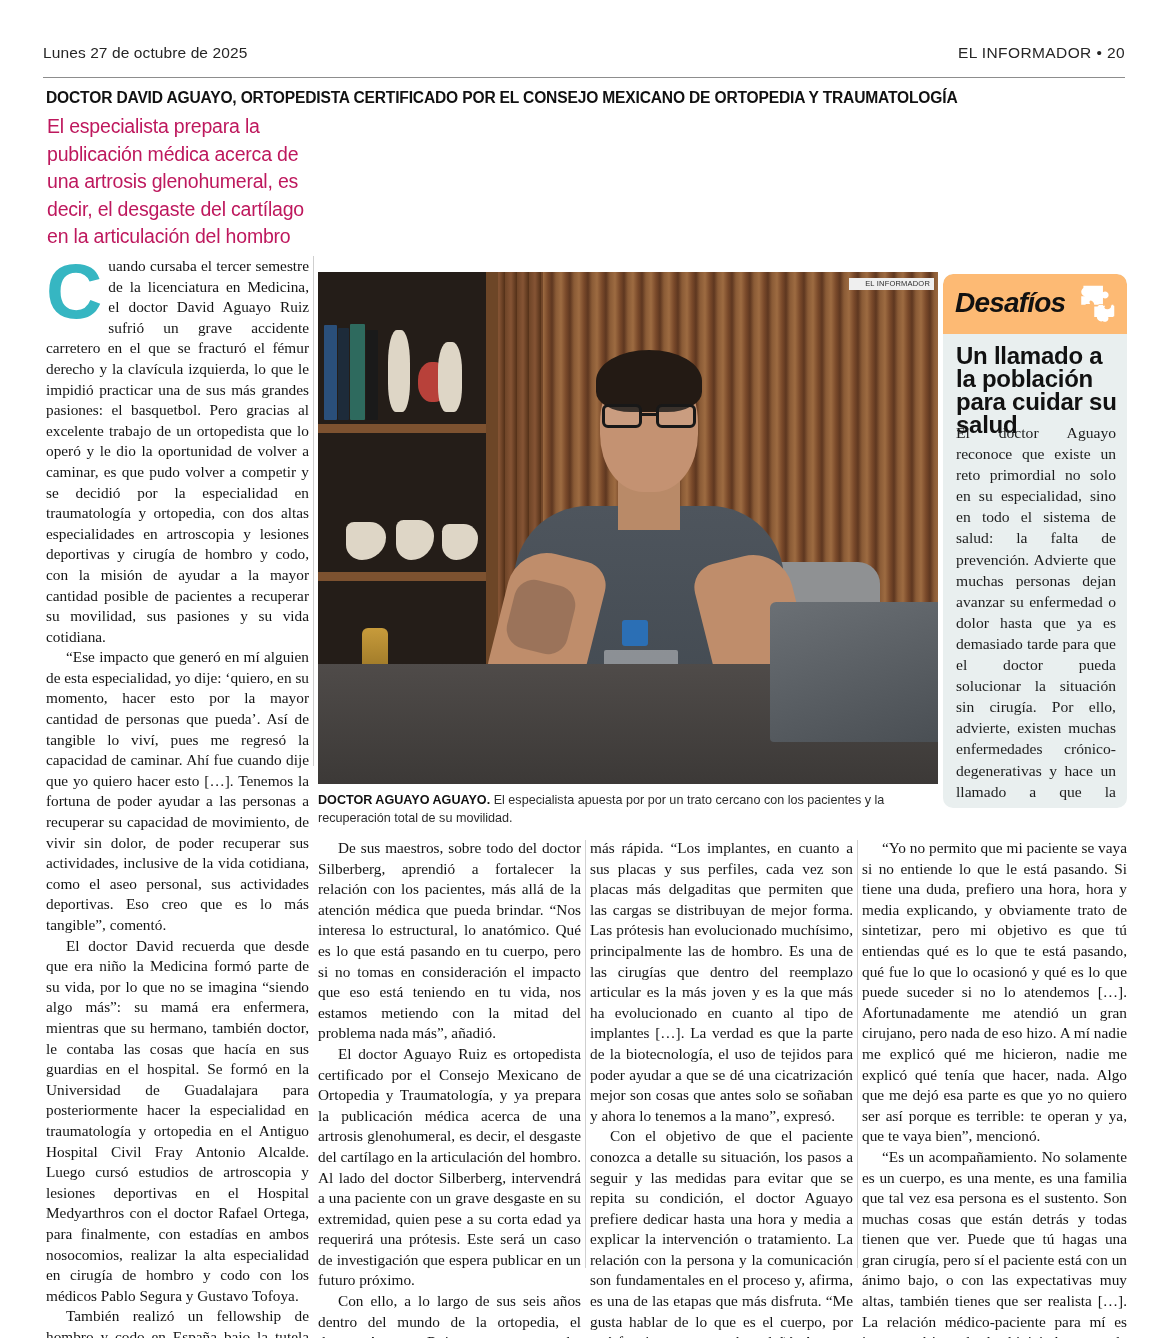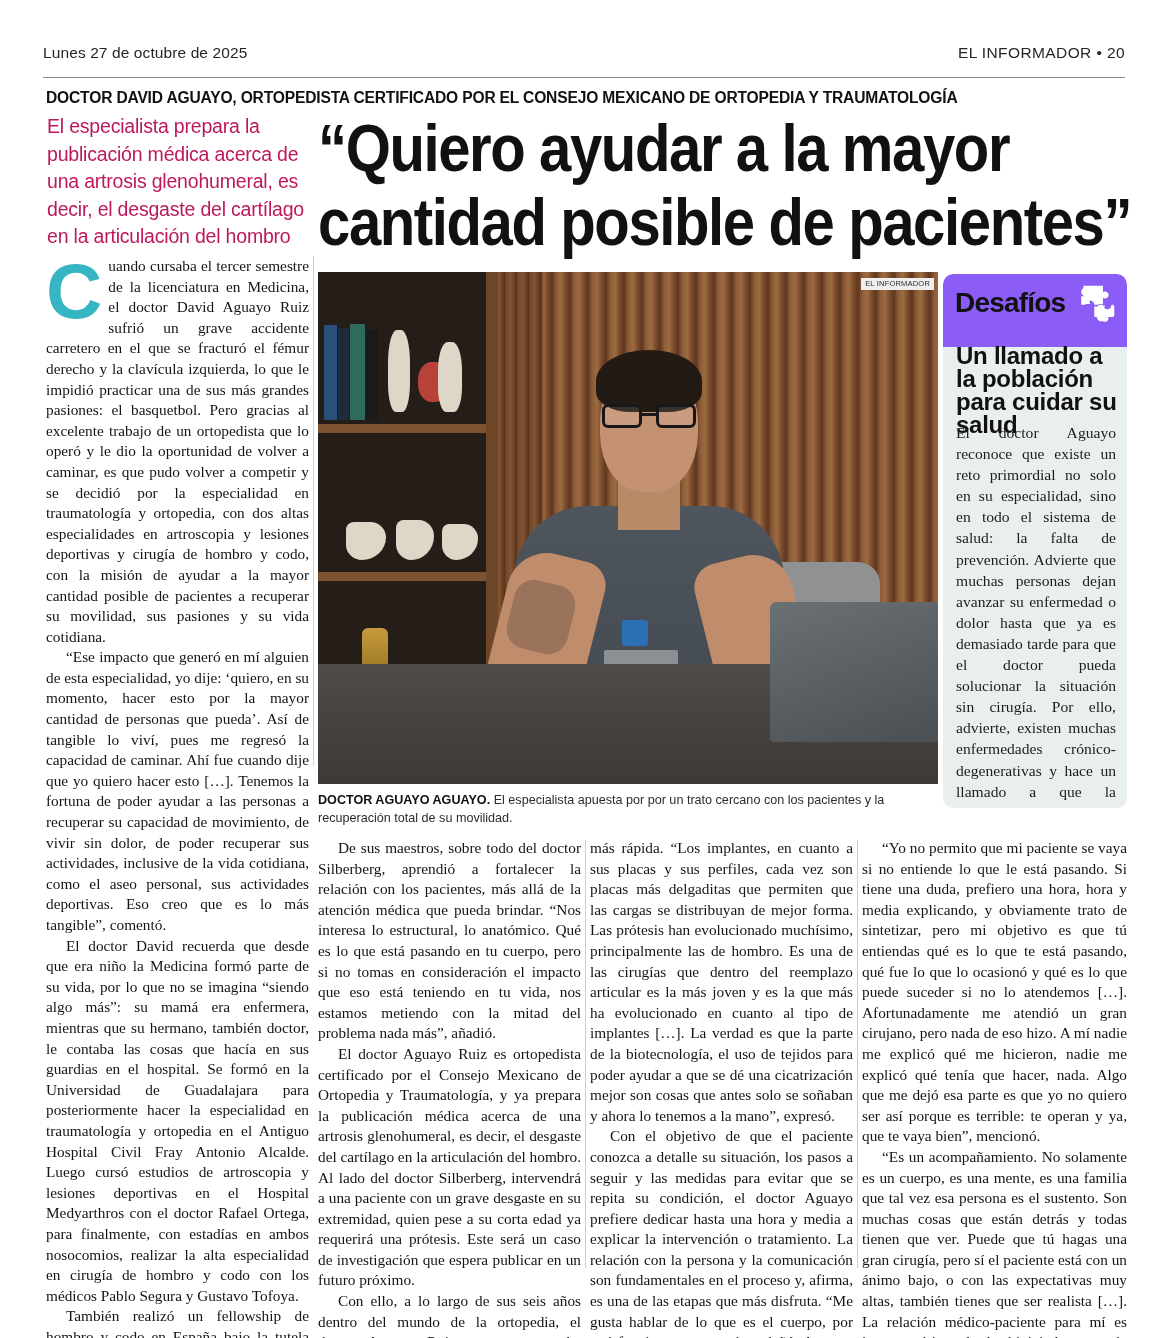--- a/index.html
+++ b/index.html
@@ -65,21 +65,21 @@
   
   .photo-wrap {
     position: absolute; left: 318px; top: 272px; width: 620px; height: 512px;
     overflow: hidden; background:#2c2622;
   }
   .photo-credit {
     position: absolute; right: 4px; top: 6px; z-index: 40;
     background: #efefef; color: #2b2b2b;
     font-family: "Liberation Sans", sans-serif;
     font-size: 7.5px; letter-spacing: .2px;
-    padding: 1px 4px 1px 4px; line-height: 10px;
+    padding: 1px 4px 1px 16px; line-height: 10px;
   }
 
   
   .scene { position:absolute; inset:0; }
   .wall-slats {
     position:absolute; left:220px; top:0; width:400px; height:430px;
     background: repeating-linear-gradient(90deg,
       #8a5b36 0px, #9d6b41 5px, #79492a 10px, #5e3720 14px, #8a5b36 18px);
   }
   .wall-slats-2 {
@@ -156,21 +156,21 @@
     font-size: 12.6px; line-height: 17.5px; color: #2c2c2c;
   }
   .caption b { font-weight: bold; color:#111; }
 
   
   .sidebar {
     position: absolute; left: 943px; top: 274px; width: 184px; height: 534px;
     background: #e9efef; border-radius: 10px; overflow: hidden;
   }
   .sidebar-head {
-    position: relative; height: 73px; background: #8b5cf6; border-radius: 10px 10px 0 0;
+    position: relative; height: 60px; background: #fdba74; border-radius: 10px 10px 0 0; font-style: italic;
   }
   .sidebar-head-title {
     position:absolute; left: 12px; top: 13px;
     font-family: "Liberation Sans", sans-serif;
     font-weight: bold; font-size: 28px; letter-spacing: -0.8px; color:#111;
   }
   .puzzle-icon { position:absolute; right: 10px; top: 10px; width: 42px; height: 40px; }
   .sidebar-sub {
     position:absolute; left: 13px; top: 70px; width: 162px;
     font-family: "Liberation Sans", sans-serif;
@@ -224,24 +224,20 @@
 
   <div class="masthead">
     <div class="masthead-date">Lunes 27 de octubre de 2025</div>
     <div class="masthead-brand">EL INFORMADOR • 20</div>
   </div>
 
   <div class="kicker">DOCTOR DAVID AGUAYO, ORTOPEDISTA CERTIFICADO POR EL CONSEJO MEXICANO DE ORTOPEDIA Y TRAUMATOLOGÍA</div>
 
   <div class="deck">El especialista prepara la publicación médica acerca de una artrosis glenohumeral, es decir, el desgaste del cartílago en la articulación del hombro</div>
 
-  <h1 class="headline">
-    <span class="l1">“Quiero ayudar a la mayor</span>
-    <span class="l2">cantidad posible de pacientes”</span>
-  </h1>
 
   <div class="photo-wrap">
     <div class="scene">
       <div class="wall-slats"></div>
       <div class="wall-slats-2"></div>
       <div class="bookcase">
         <div class="shelf shelf-a"></div>
         <div class="shelf shelf-b"></div>
         <div class="shelf shelf-c"></div>
         <div class="shelf-side"></div>

